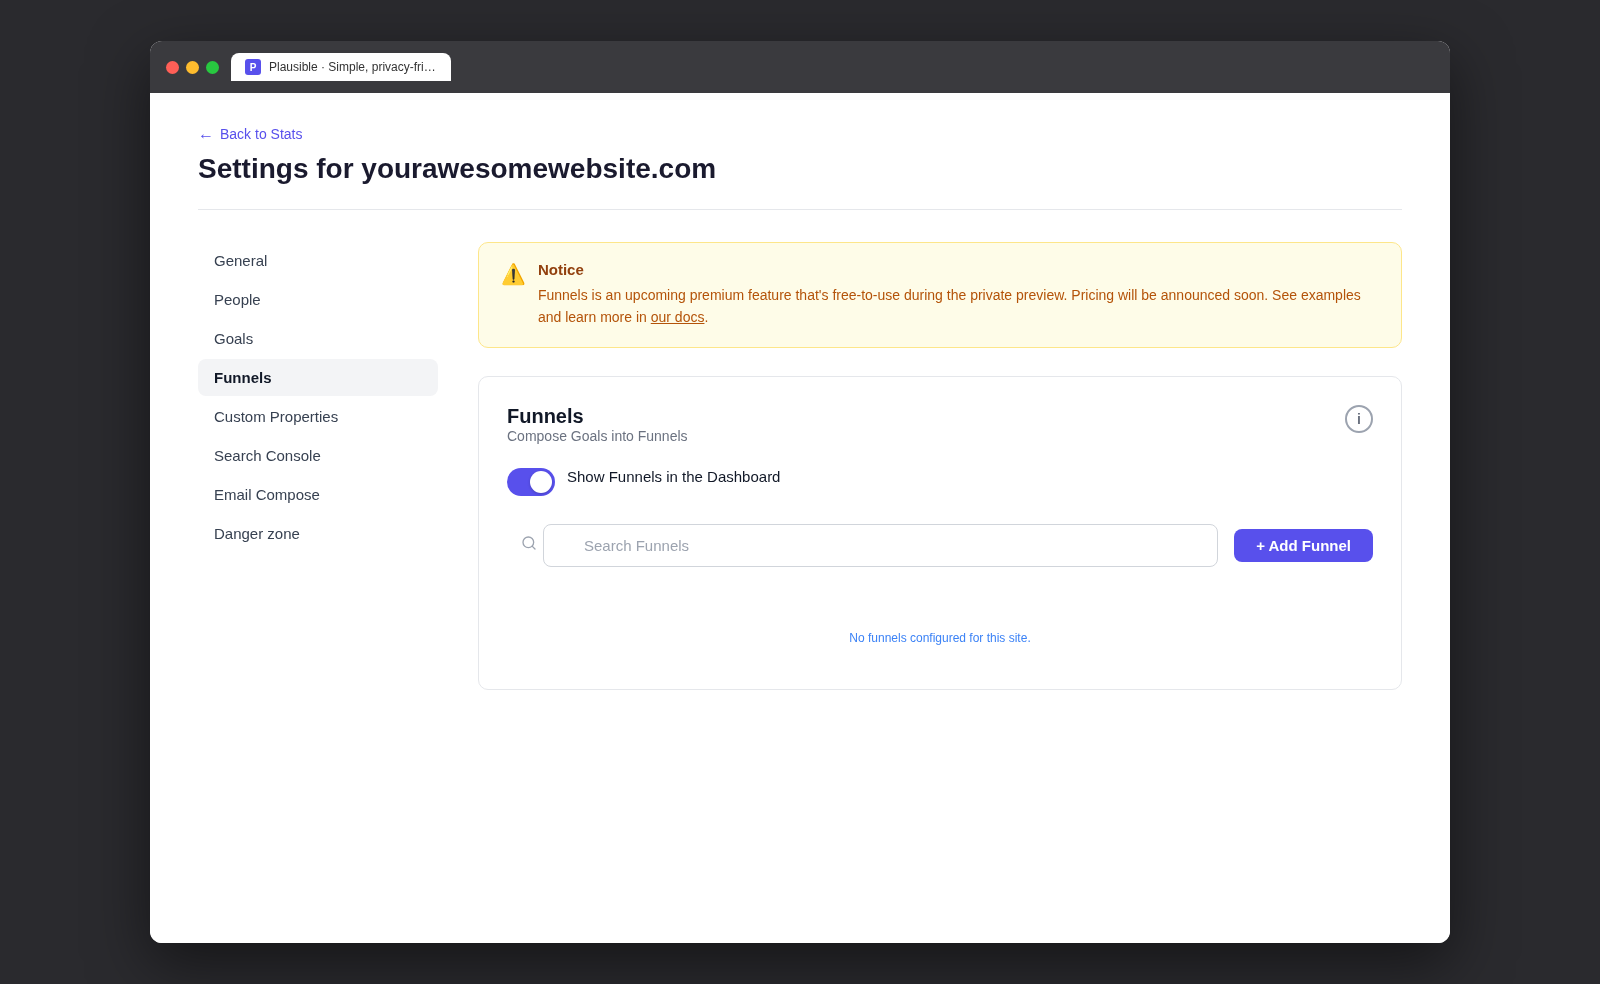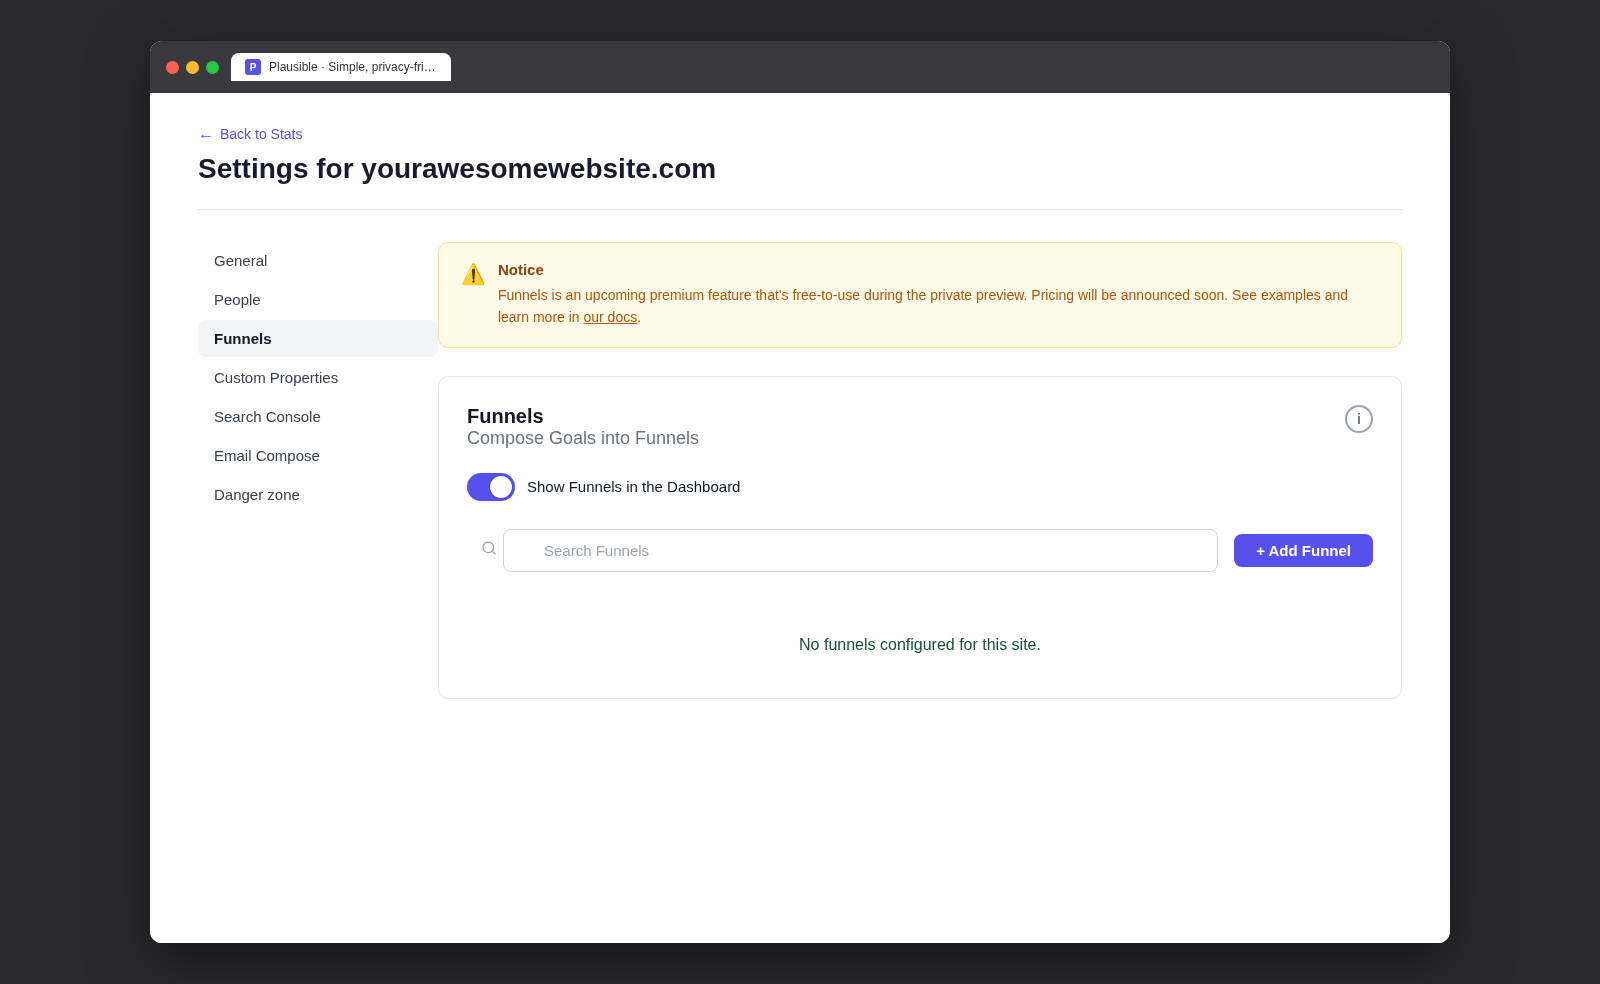--- a/index.html
+++ b/index.html
@@ -108,20 +108,21 @@
     }
 
     .divider {
       border: none;
       border-top: 1px solid #e5e7eb;
       margin-bottom: 32px;
     }
 
     .main-layout {
       display: flex;
+      gap: 40px;
     }
 
     .sidebar {
       width: 240px;
       flex-shrink: 0;
     }
 
     .sidebar-nav {
       display: flex;
       flex-direction: column;
@@ -213,28 +214,28 @@
       align-items: center;
       justify-content: center;
       color: #6b7280;
       font-size: 14px;
       font-weight: 700;
       cursor: pointer;
       flex-shrink: 0;
     }
 
     .section-subtitle {
-      font-size: 18px;
+      font-size: 14px;
       color: #6b7280;
       margin-bottom: 20px;
     }
 
     .toggle-row {
       display: flex;
-      align-items: center;
+      align-items: flex-start;
       gap: 12px;
       margin-bottom: 28px;
     }
 
     .toggle-switch {
       position: relative;
       width: 48px;
       height: 28px;
       flex-shrink: 0;
       cursor: pointer;
@@ -310,22 +311,22 @@
       font-size: 15px;
       font-weight: 600;
       cursor: pointer;
       white-space: nowrap;
       transition: background 0.15s;
     }
 
     .empty-state {
       text-align: center;
       padding: 32px 0 16px;
-      font-size: 16px;
-      color: #14532d;
+      font-size: 12px;
+      color: #3b82f6;
     }
   </style>
 </head>
 <body>
 
 <div class="browser-window">
 
   <div class="browser-chrome">
     <div class="traffic-lights">
       <div class="traffic-light tl-red"></div>
@@ -350,20 +351,21 @@
     <h1 class="page-title">Settings for yourawesome<wbr>website.com</h1>
 
     <hr class="divider">
 
     <div class="main-layout">
 
       <nav class="sidebar">
         <div class="sidebar-nav">
           <div class="sidebar-item">General</div>
           <div class="sidebar-item">People</div>
+          <div class="sidebar-item">Goals</div>
           <div class="sidebar-item active">Funnels</div>
           <div class="sidebar-item">Custom Properties</div>
           <div class="sidebar-item">Search Console</div>
           <div class="sidebar-item">Email Compose</div>
           <div class="sidebar-item">Danger zone</div>
         </div>
       </nav>
 
       <div class="content-area">
 

